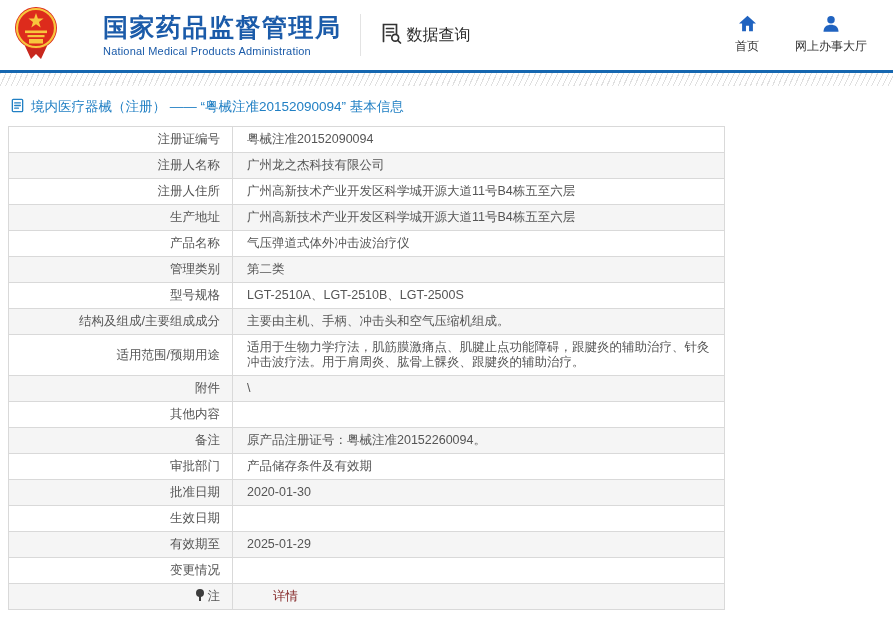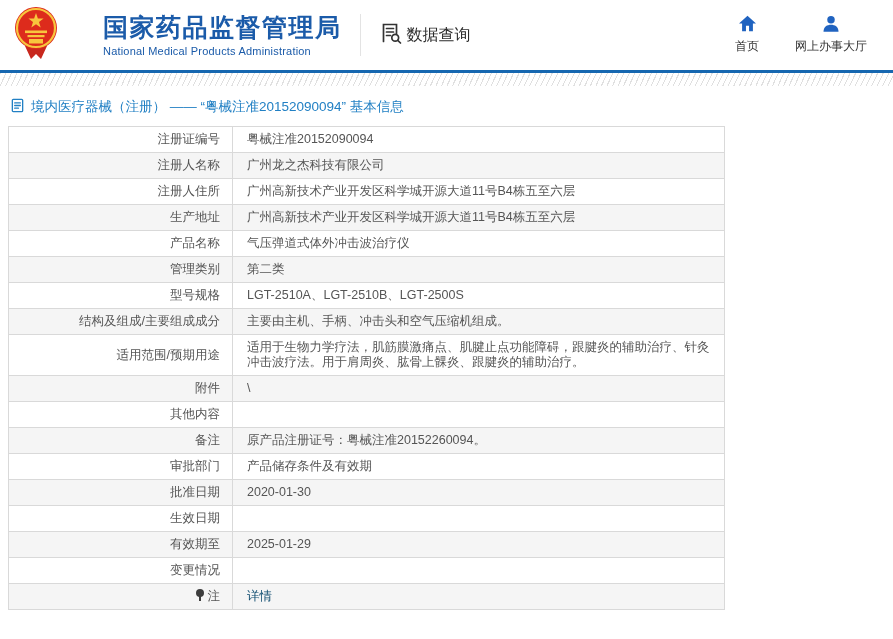--- a/index.html
+++ b/index.html
@@ -27,21 +27,21 @@
 
   
   .breadcrumb { display: flex; align-items: flex-start; gap: 6px; height: 20px; margin: 12px 0 8px 10px; color: #2280c4; font-size: 13.5px; }
 
   
   .info-table { width: 717px; margin: 0 8px; border-collapse: collapse; table-layout: fixed; font-size: 12.5px; }
   .info-table tr:nth-child(even) { background: #f5f5f5; }
   .info-table th, .info-table td { border: 1px solid #d9d9d9; padding: 5px 12px; line-height: 15px; vertical-align: middle; }
   .info-table th { width: 224px; text-align: right; font-weight: normal; color: #555; }
   .info-table td { color: #555; padding-left: 14px; }
-  .details-link { color: #0c4a6e; text-decoration: none; cursor: pointer; }
+  .details-link { color: #7f1d1d; text-decoration: none; cursor: pointer; margin-left: 26px; }
 
   
   .pin-icon { position: relative; display: inline-block; width: 10px; height: 12px; margin-right: 3px; vertical-align: -1px; }
   .pin-icon::before { content: ''; position: absolute; top: 0; left: 1px; width: 8px; height: 8px; border-radius: 50%; background: #3d3d3d; }
   .pin-icon::after { content: ''; position: absolute; left: 4px; top: 7px; width: 2px; height: 5px; background: #3d3d3d; }
 </style>
 </head>
 <body>
 
 <header class="header">

